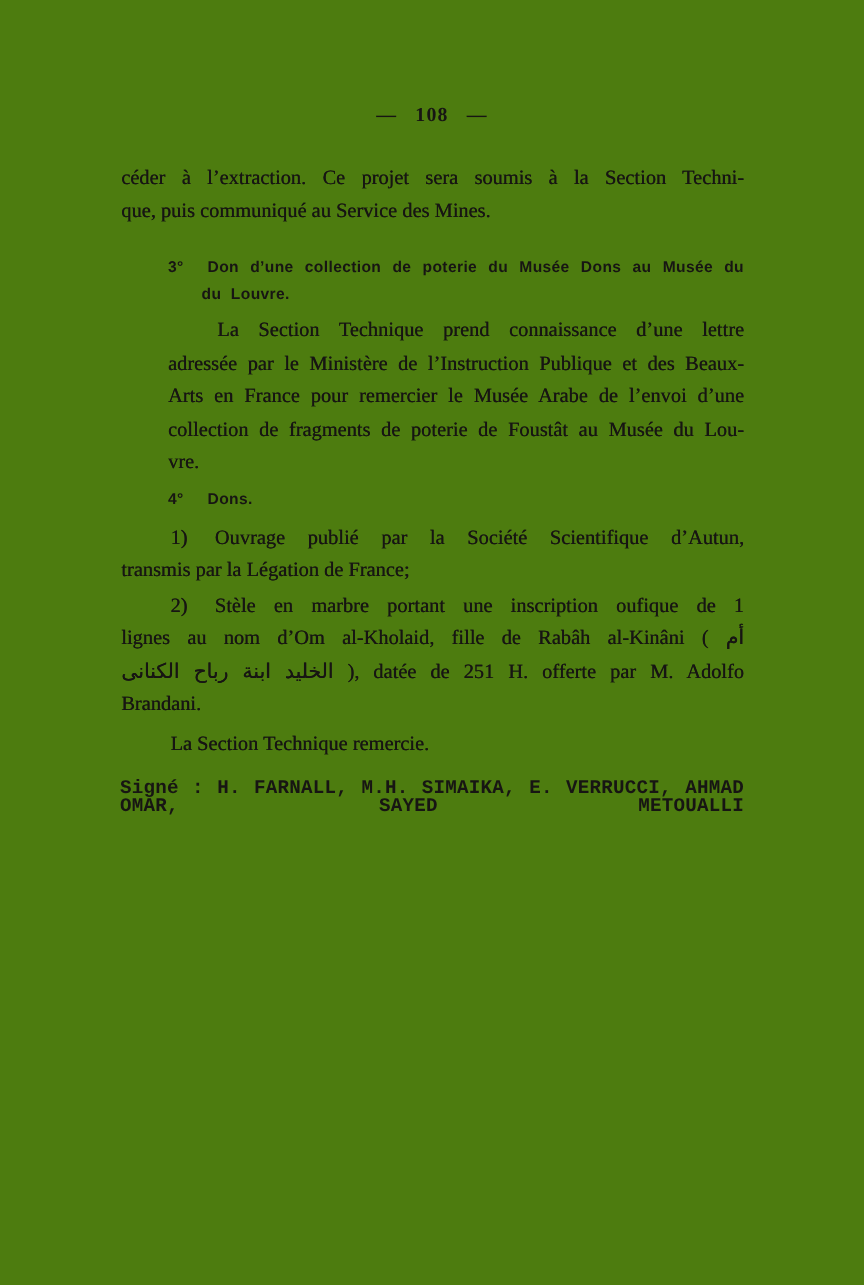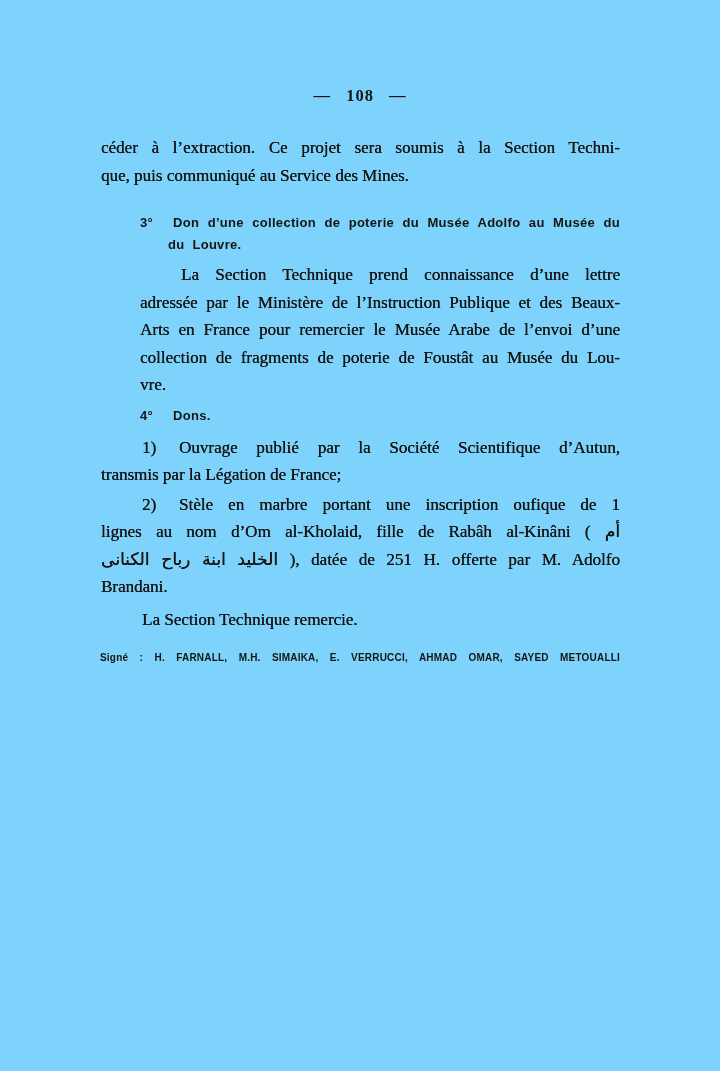--- a/index.html
+++ b/index.html
@@ -6,21 +6,21 @@
   body {
     width: 720px; height: 1071px;
     background: #ffffff;
     color: #171513;
     font-family: "Liberation Serif", "DejaVu Sans", serif;
   }
   .page {
     position: relative;
     width: 720px; height: 1071px;
     overflow: hidden;
-    background: #7dd3fc;
+    background: #4d7c0f;
   }
   .pagenum {
     padding-top: 86px;
     line-height: 20px;
     text-align: center;
     font-size: 16.5px;
     letter-spacing: 1px;
     word-spacing: 10px;
     font-weight: bold;
   }
@@ -51,23 +51,23 @@
   .hline2 { padding-left: 28px; word-spacing: 4px; }
 
   .p2 { margin-top: 5px; margin-left: 39px; }
   .item1 { margin-top: 7px; }
   .item2 { margin-top: 2px; }
   .p3 { margin-top: 5px; }
   .inum { display: inline-block; width: 37px; }
 
   .signature {
     margin: 17px 100px 0 100px;
-    font-family: Liberation Sans, sans-serif;
+    font-family: Liberation Mono, monospace;
     font-weight: bold;
-    font-size: 10px;
+    font-size: 16px;
     line-height: 15px;
     letter-spacing: 0.2px;
     text-align: justify;
     text-align-last: justify;
   }
 </style>
 </head>
 <body>
 
 <div class="page">
@@ -75,21 +75,21 @@
   <div class="pagenum">— 108 —</div>
 
   <div class="text-block">
 
     <div class="para p1">
       <div class="ln j">céder à l’extraction. Ce projet sera soumis à la Section Techni-</div>
       <div class="ln">que, puis communiqué au Service des Mines.</div>
     </div>
 
     <div class="heading h3">
-      <div class="ln j"><span class="hnum">3°</span><span>Don d’une collection de poterie du Musée Adolfo au Musée du</span></div>
+      <div class="ln j"><span class="hnum">3°</span><span>Don d’une collection de poterie du Musée Dons au Musée du</span></div>
       <div class="ln hline2">du Louvre.</div>
     </div>
 
     <div class="para p2">
       <div class="ln j ind">La Section Technique prend connaissance d’une lettre</div>
       <div class="ln j">adressée par le Ministère de l’Instruction Publique et des Beaux-</div>
       <div class="ln j">Arts en France pour remercier le Musée Arabe de l’envoi d’une</div>
       <div class="ln j">collection de fragments de poterie de Foustât au Musée du Lou-</div>
       <div class="ln">vre.</div>
     </div>

